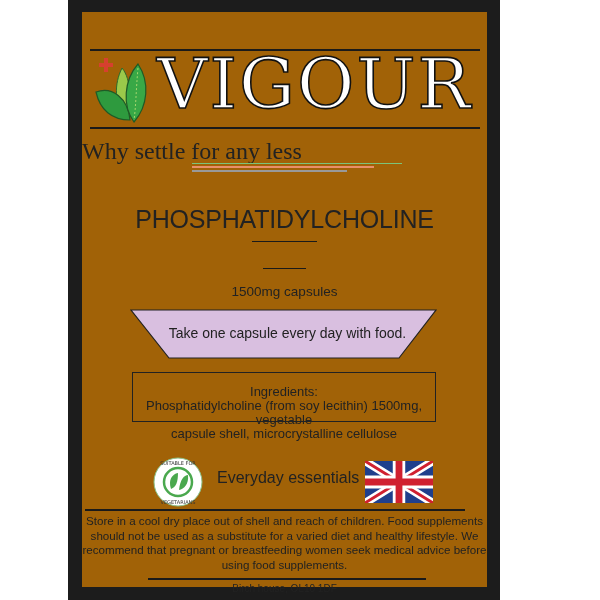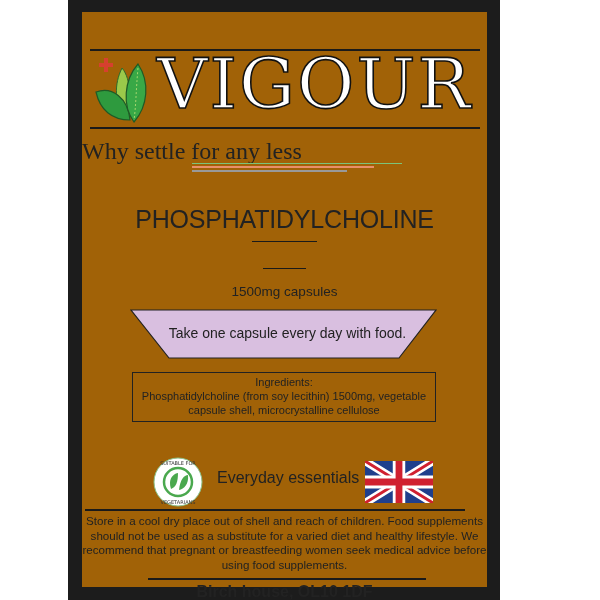--- a/index.html
+++ b/index.html
@@ -9,26 +9,26 @@
   .hline { position:absolute; background:#1a1a1a; }
   .logo { position:absolute; left:10px; top:42px; width:64px; height:70px; }
   .brand { position:absolute; left:60px; top:32px; width:345px; text-align:center; font-family:"DejaVu Serif", serif; font-size:70px; letter-spacing:2px; color:#fff; -webkit-text-stroke:1.6px #111; line-height:80px; font-weight:normal; }
   .brand-inner { position:absolute; left:60px; top:32px; width:345px; text-align:center; font-family:"DejaVu Serif", serif; font-size:70px; letter-spacing:2px; color:#222; line-height:80px; clip-path:inset(0 0 0 0); opacity:0.85; }
   .tagline { position:absolute; left:0; width:405px; top:126px; text-align:left; font-family:"Liberation Serif", serif; font-size:24px; color:#222; }
   .tl-line { position:absolute; height:1px; }
   .product { position:absolute; left:0; width:405px; top:193px; text-align:center; font-family:"Liberation Sans", sans-serif; font-size:25px; color:#222; letter-spacing:-0.2px; }
   .dose { position:absolute; left:0; width:405px; top:272px; text-align:center; font-family:"Liberation Sans", sans-serif; font-size:13.5px; color:#222; }
   .trap { position:absolute; left:48px; top:297px; width:307px; height:50px; }
   .trap-text { position:absolute; left:52px; top:313px; width:307px; text-align:center; font-family:"Liberation Sans", sans-serif; font-size:14px; color:#222; }
-  .ingr { position:absolute; left:50px; top:360px; width:304px; height:50px; border:1.5px solid #222; box-sizing:border-box; text-align:center; font-family:"Liberation Sans", sans-serif; font-size:11px; color:#222; line-height:14px; padding-top:2px; }
+  .ingr { position:absolute; left:50px; top:360px; width:304px; height:50px; border:1.5px solid #222; box-sizing:border-box; text-align:center; font-family:"Liberation Sans", sans-serif; font-size:13px; color:#222; line-height:14px; padding-top:12px; }
   .veg { position:absolute; left:70px; top:444px; width:52px; height:52px; }
   .everyday { position:absolute; left:135px; top:457px; font-family:"Liberation Sans", sans-serif; font-size:16px; color:#222; }
   .flag { position:absolute; left:283px; top:449px; width:68px; height:42px; }
   .warn { position:absolute; left:0; width:405px; top:502px; text-align:center; font-family:"Liberation Sans", sans-serif; font-size:11.6px; line-height:14.5px; color:#222; }
-  .addr { position:absolute; left:0; width:405px; top:571px; text-align:center; font-family:"Liberation Sans", sans-serif; font-size:16px; color:#222;font-weight:bold; }
+  .addr { position:absolute; left:0; width:405px; top:571px; text-align:center; font-family:"Liberation Sans", sans-serif; font-size:10px; color:#222; }
 </style>
 </head>
 <body>
 
 <div class="frame"></div>
 <div class="label">
 
   <div class="hline" style="left:8px;top:37px;width:390px;height:2px;"></div>
 
   <svg class="logo" viewBox="0 0 64 70">

